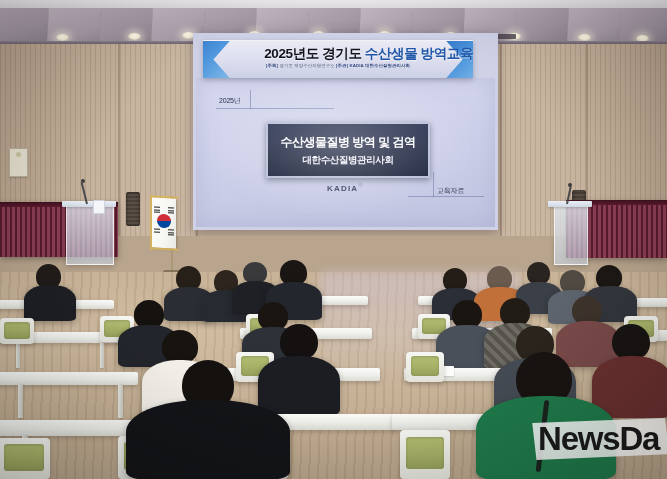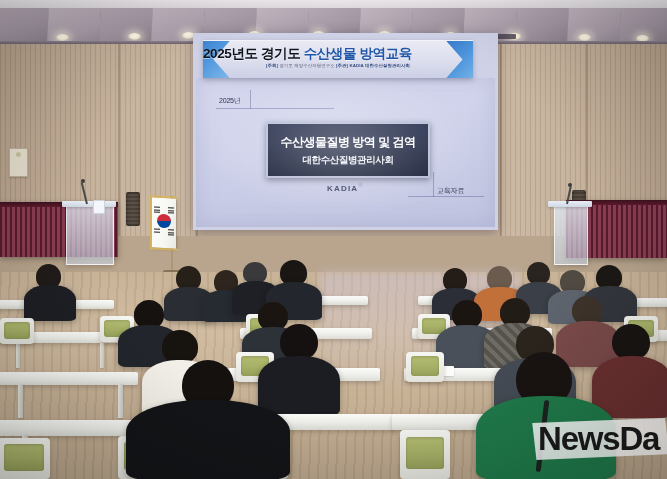--- a/index.html
+++ b/index.html
@@ -111,21 +111,21 @@
     box-shadow:0 2px 5px rgba(30,30,50,.28);
     overflow:hidden;
   }
   .banner:before,.banner:after{
     content:"";position:absolute;top:-6px;width:48px;height:49px;
     background:linear-gradient(135deg,#2f6fc4 0%,#4f97dd 48%,#8fc2ec 100%);
   }
   .banner:before{left:-16px;clip-path:polygon(0 0,100% 0,55% 50%,100% 100%,0 100%);}
   .banner:after{right:-16px;clip-path:polygon(0 0,100% 0,100% 100%,0 100%,45% 50%);}
   .banner-title{
-    position:absolute;left:0;right:0;top:4px;text-align:left;
+    position:absolute;left:0;right:0;top:4px;text-align:right;
     font-size:13.5px;font-weight:bold;letter-spacing:-.4px;
     color:#10131c;text-shadow:0 1px 0 rgba(255,255,255,.5);
     white-space:nowrap;z-index:3;
   }
   .banner-title .hl{color:#1f56a8;}
   .banner-sub{
     position:absolute;left:0;right:0;top:22px;text-align:center;
     font-size:4.4px;letter-spacing:.1px;color:#3a4257;
     white-space:nowrap;z-index:3;opacity:.85;
   }

